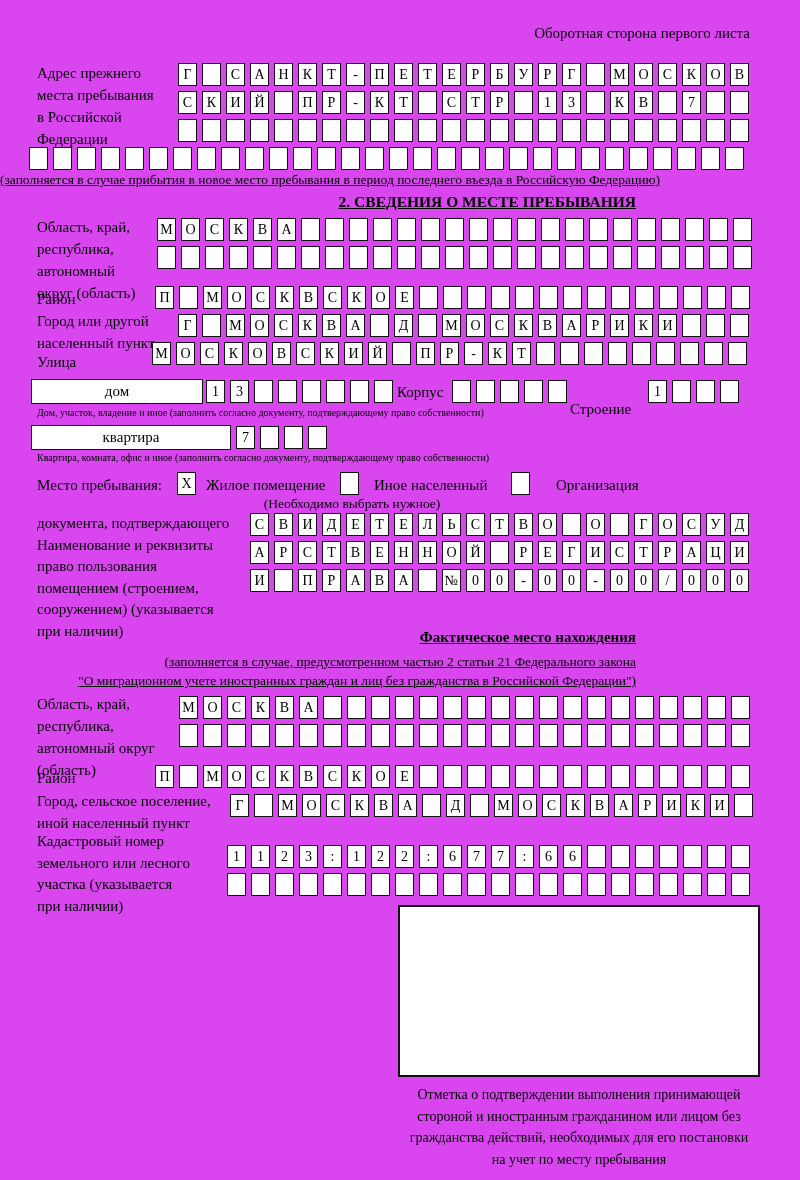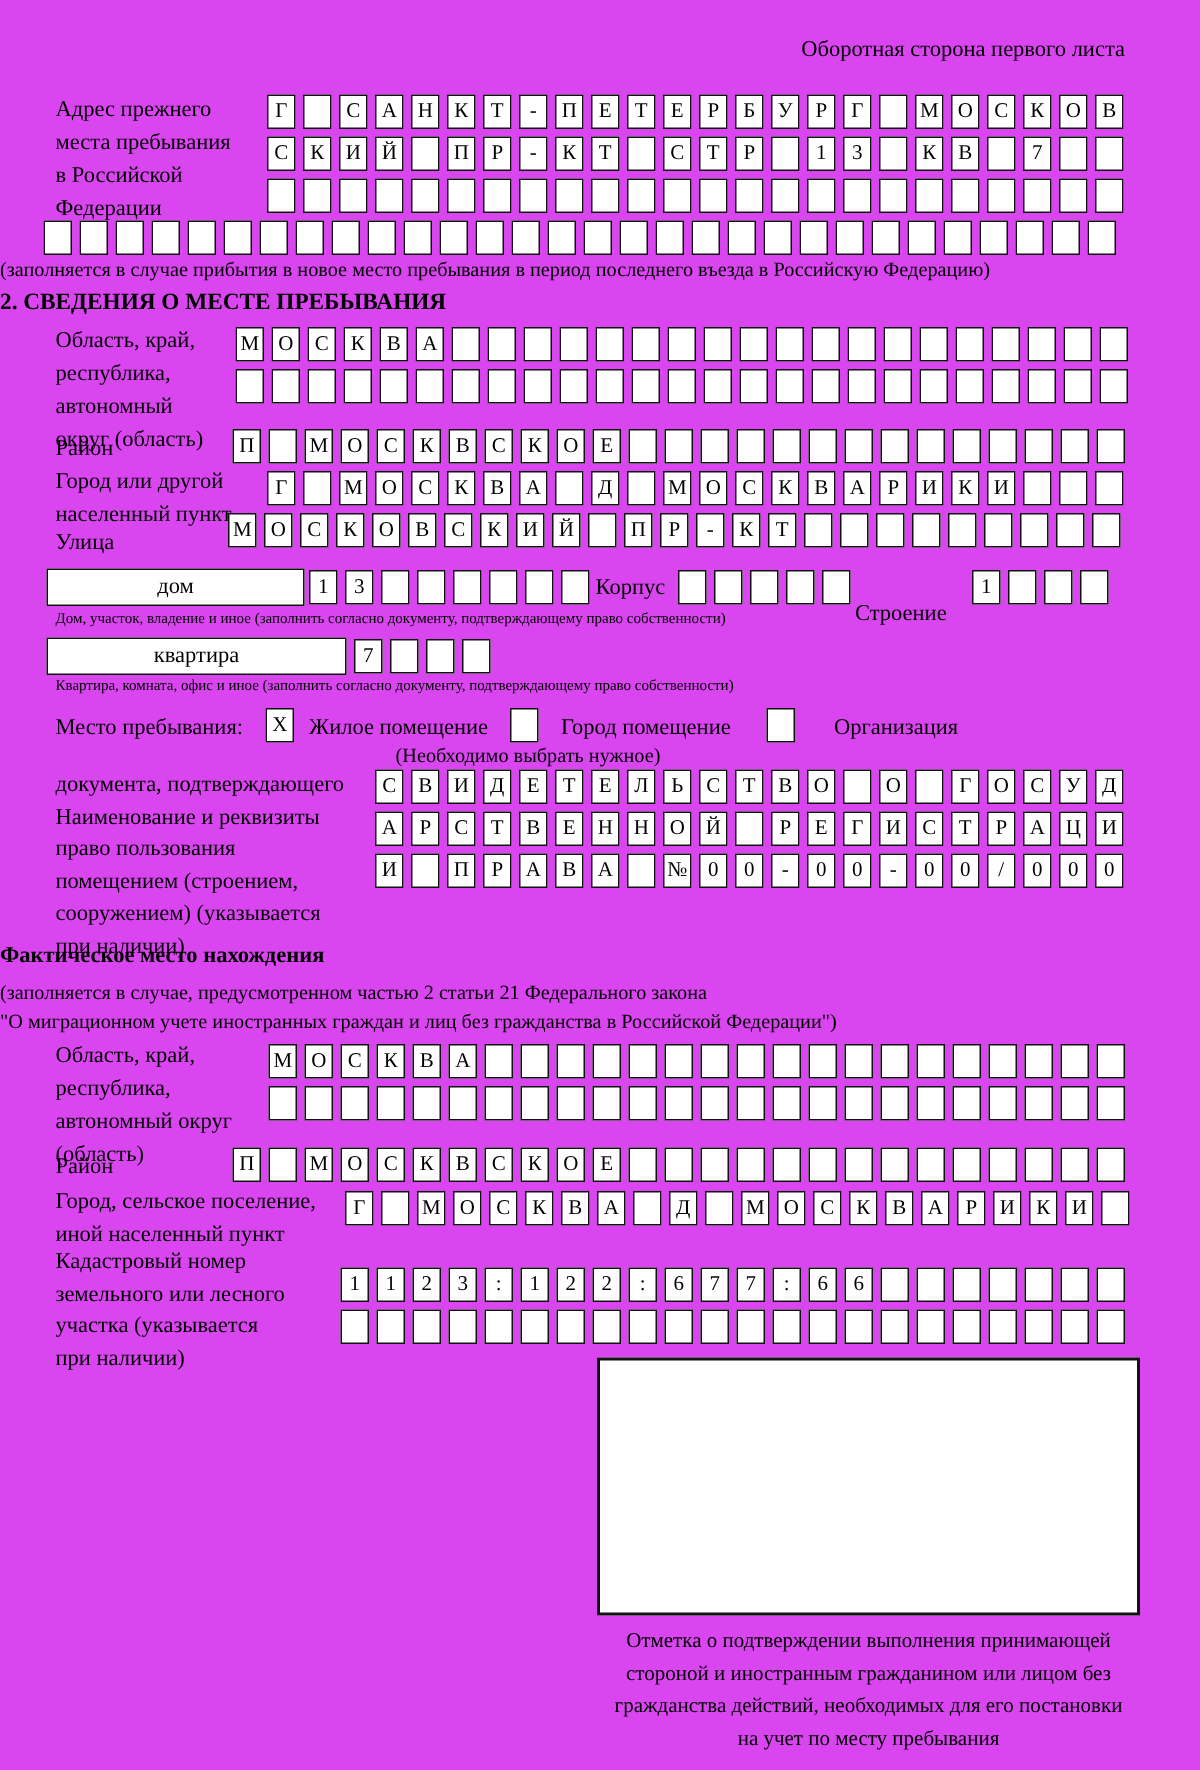--- a/index.html
+++ b/index.html
@@ -9,21 +9,21 @@
   .label{font-size:15px;line-height:22px;white-space:nowrap;}
   .label-sm{font-size:15px;line-height:21.5px;white-space:nowrap;}
   .cellrow{position:absolute;display:flex;gap:5px;}
   .cell{flex:none;width:19px;height:23px;box-sizing:border-box;border:1.6px solid #111;
         background:#fff;display:flex;align-items:center;justify-content:center;
         font-size:14px;line-height:1;}
   .widebox{position:absolute;box-sizing:border-box;border:1.6px solid #111;background:#fff;
         display:flex;align-items:center;justify-content:center;font-size:15px;}
   .note{font-size:13.5px;white-space:nowrap;}
   .note-wide{font-size:10px;white-space:nowrap;}
-  .center{left:0;width:636px;text-align:left;}
+  .center{left:0;width:636px;text-align:right;text-decoration:underline;}
   .title{font-weight:bold;font-size:15.5px;}
   .stamp-rect{position:absolute;box-sizing:border-box;border:2px solid #111;background:#fff;}
   .stamp-cap{font-size:14px;line-height:21.5px;text-align:center;}
 </style>
 </head>
 <body>
 
 <div class="page">
 
   <div class="abs label" style="top:22px;right:50px;">Оборотная сторона первого листа</div>
@@ -336,21 +336,21 @@
   <div class="abs note-wide" style="left:37px;top:452px;">Квартира, комната, офис и иное (заполнить согласно документу, подтверждающему право собственности)</div>
 
   <div class="abs label" style="left:37px;top:474px;">Место пребывания:</div>
   <div class="cellrow" style="left:177px;top:472px;">
       <div class="cell">X</div>
     </div>
   <div class="abs label" style="left:206px;top:474px;">Жилое помещение</div>
   <div class="cellrow" style="left:340px;top:472px;">
       <div class="cell"></div>
     </div>
-  <div class="abs label" style="left:374px;top:474px;">Город помещение</div>
+  <div class="abs label" style="left:374px;top:474px;">Иное населенный</div>
   <div class="cellrow" style="left:511px;top:472px;">
       <div class="cell"></div>
     </div>
   <div class="abs label" style="left:556px;top:474px;">Организация</div>
   <div class="abs note" style="left:12px;width:680px;text-align:center;top:496px;">(Необходимо выбрать нужное)</div>
 
   <div class="abs label-sm" style="left:37px;top:513px;">
       <div>документа, подтверждающего</div>
       <div>Наименование и реквизиты</div>
       <div>право пользования</div>

